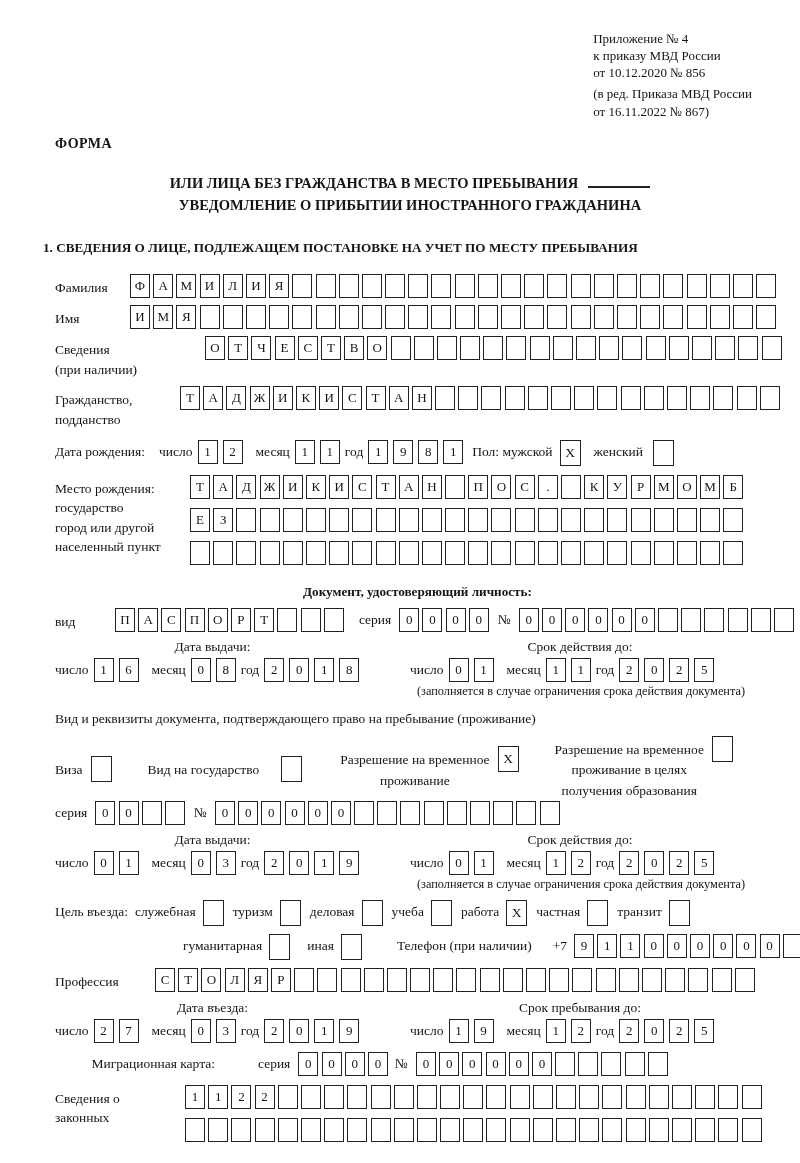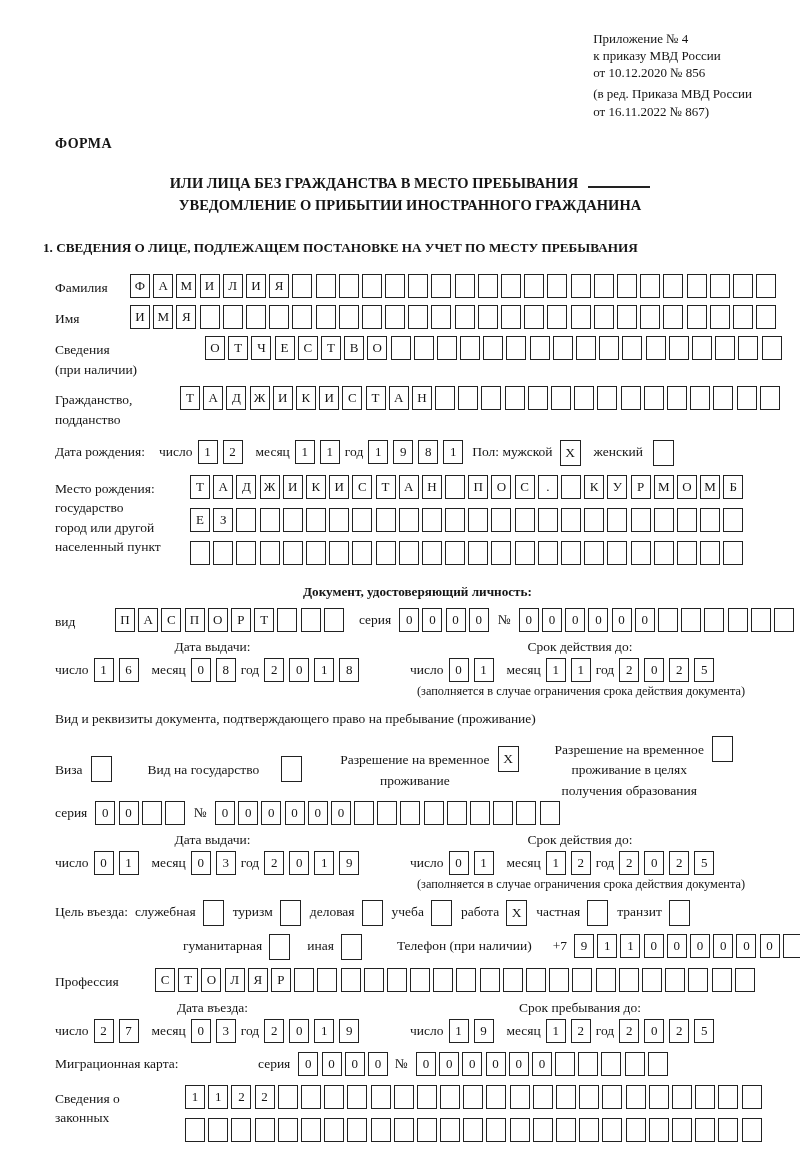--- a/index.html
+++ b/index.html
@@ -629,21 +629,21 @@
               <span class="cell date-cell">2</span>
               <span class="cell date-cell">0</span>
               <span class="cell date-cell">2</span>
               <span class="cell date-cell">5</span>
             </span>
         </div>
       </div>
     </div>
 
     <div class="frow mcard" style="margin-top:9px;">
-      <span class="inline-lbl" style="width:160px;">Миграционная карта:</span>
+      <span class="inline-lbl" style="width:160px;text-align:right;">Миграционная карта:</span>
       <span class="inline-lbl" style="margin-left:35px;">серия</span>
       <div class="boxes">
           <span class="cell">0</span>
           <span class="cell">0</span>
           <span class="cell">0</span>
           <span class="cell">0</span>
         </div>
       <span class="inline-lbl" style="margin-left:4px;margin-right:8px;">№</span>
       <div class="boxes">
           <span class="cell">0</span>

